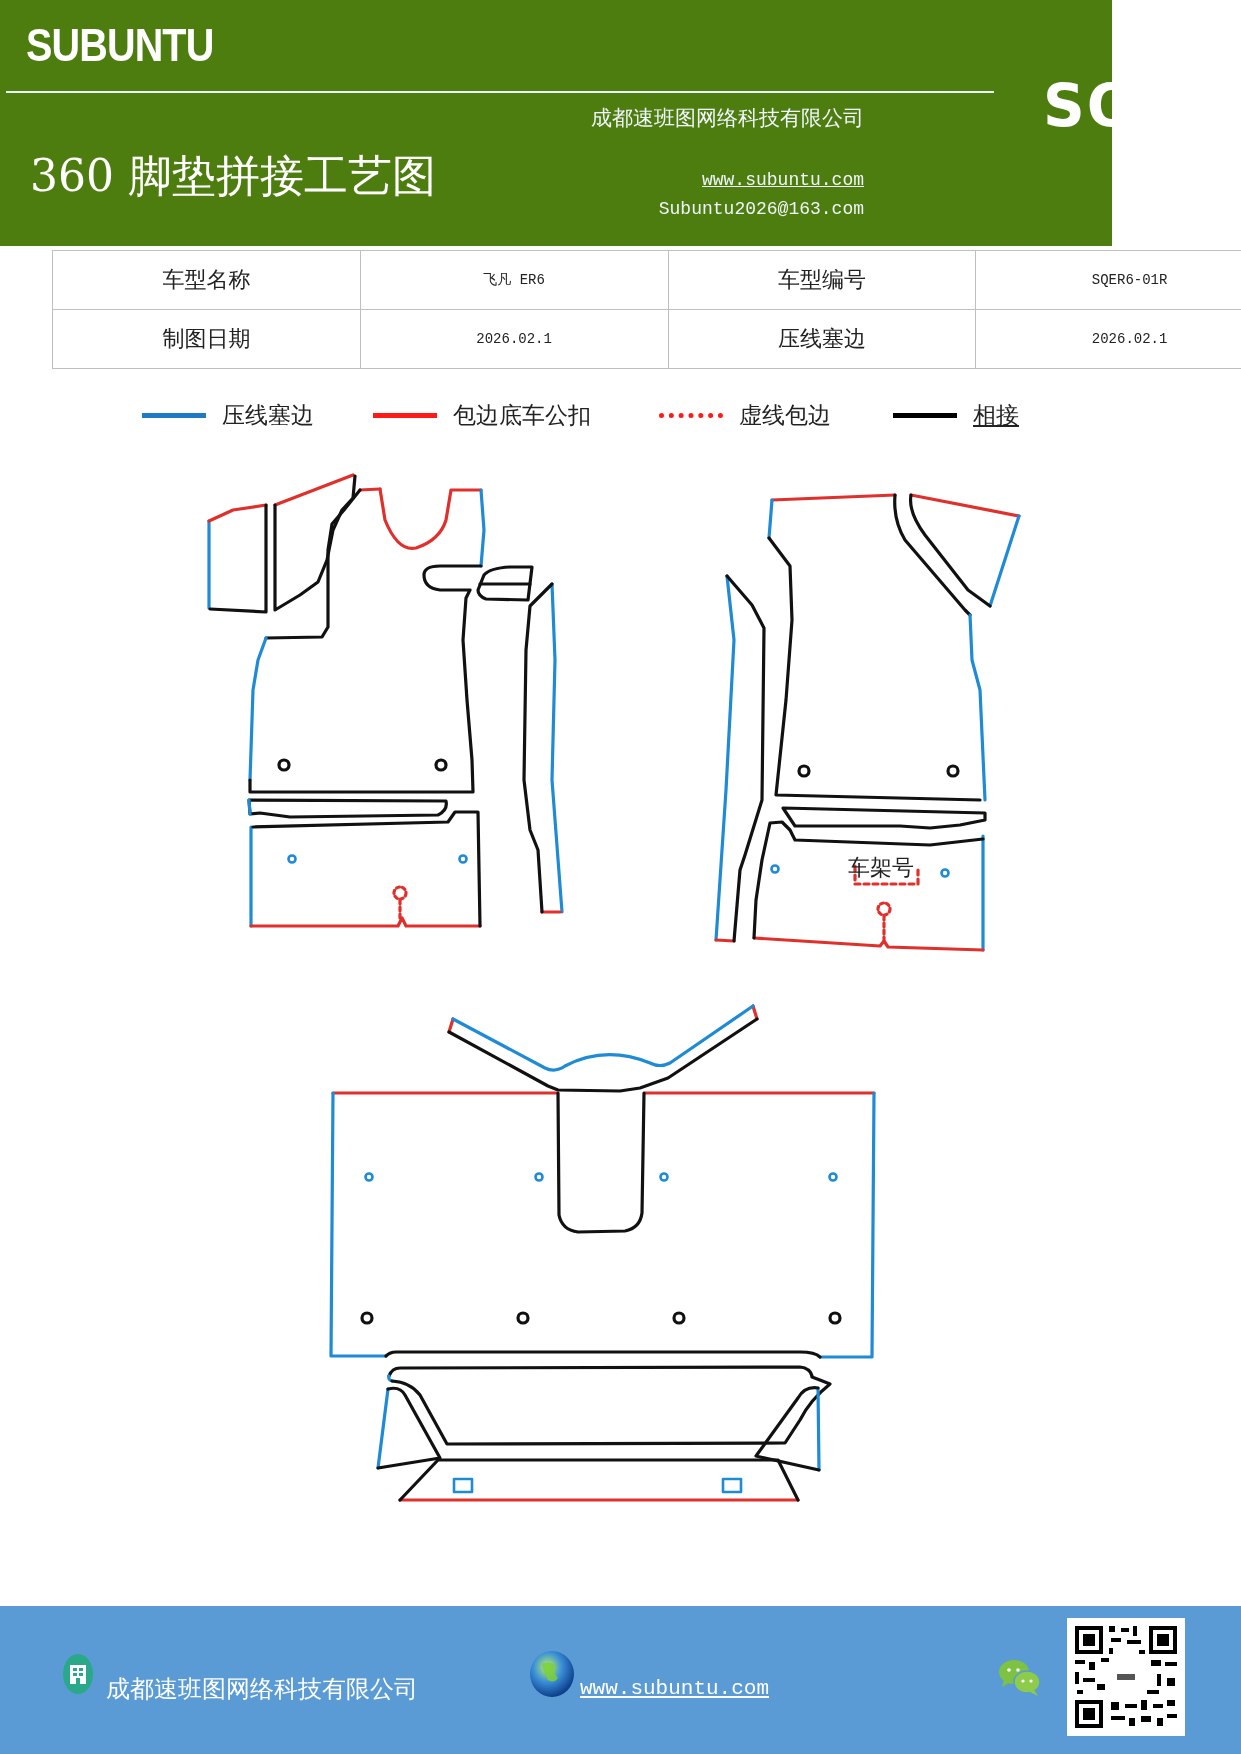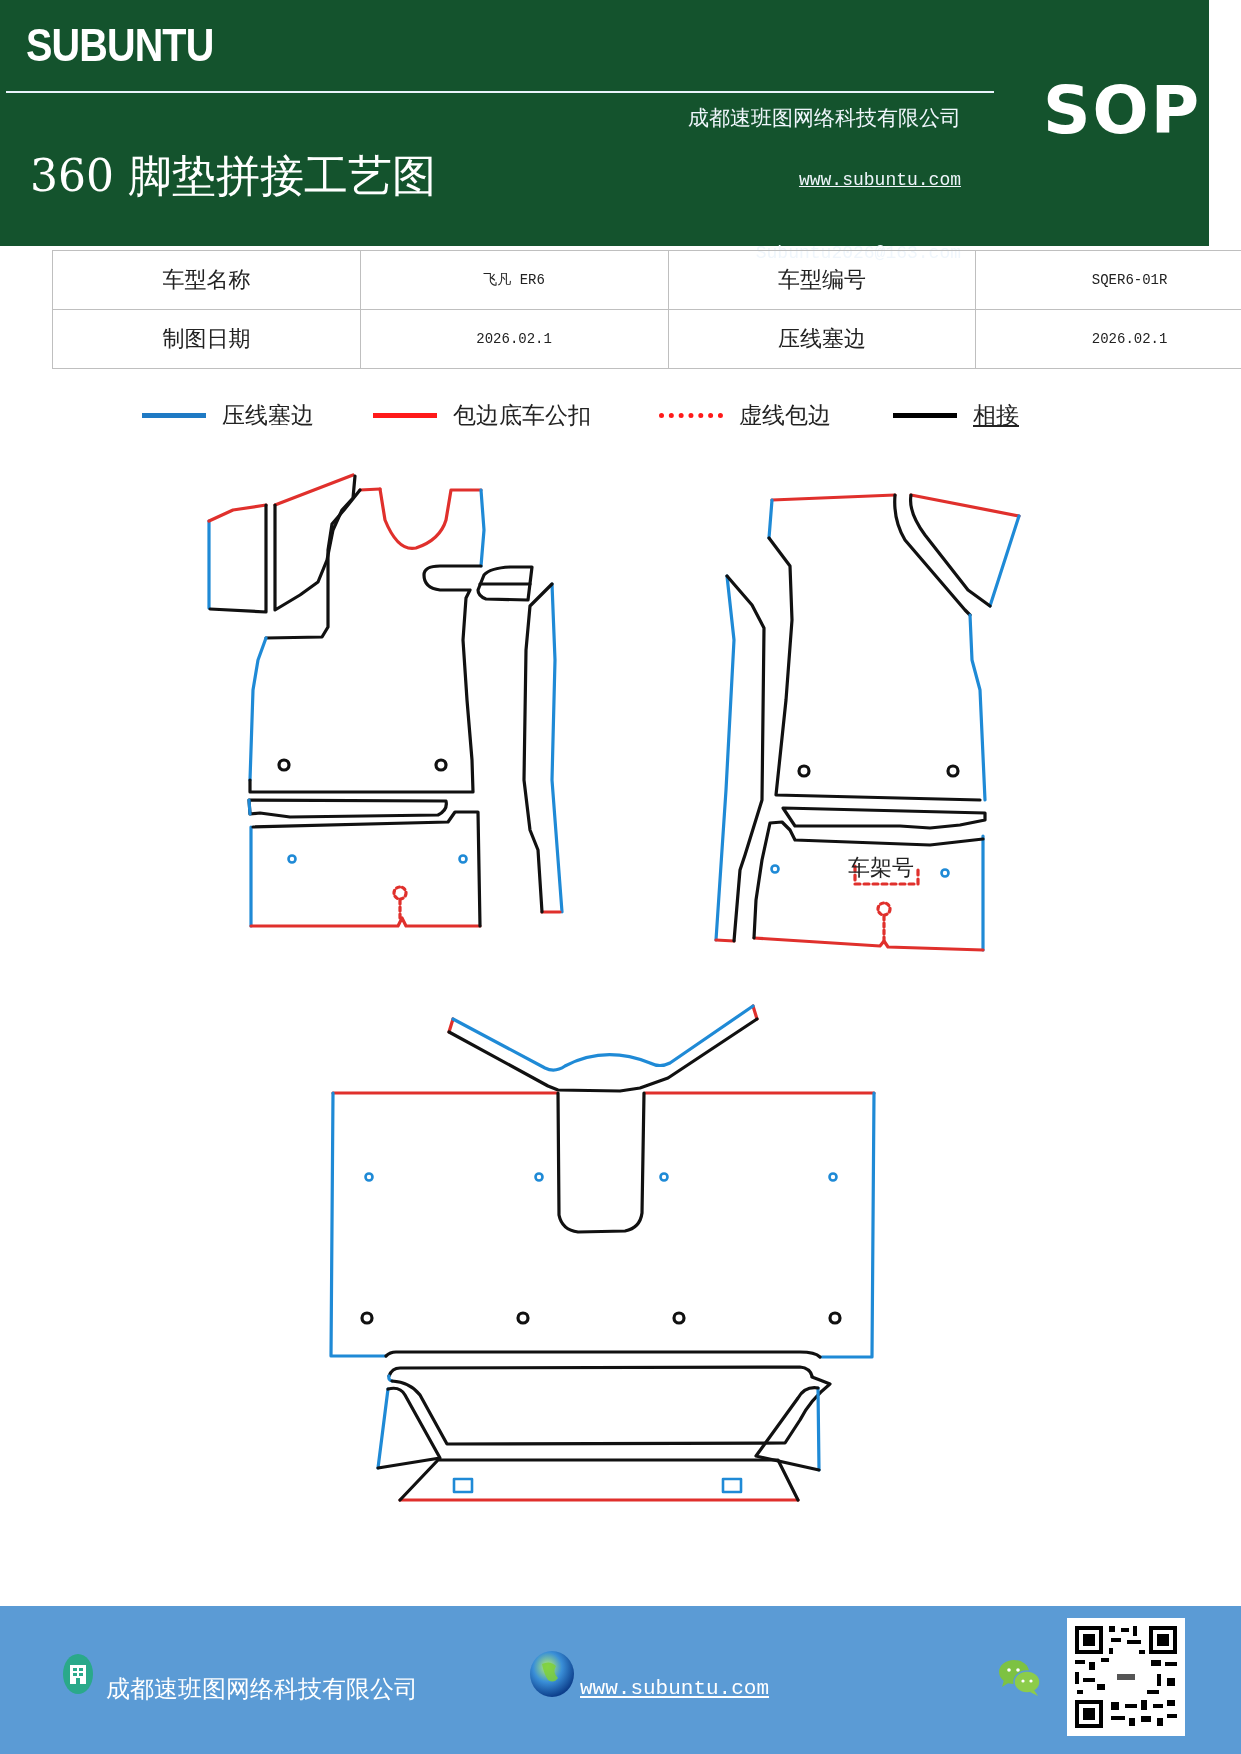--- a/index.html
+++ b/index.html
@@ -1,24 +1,24 @@
 <!DOCTYPE html>
 <html><head>
 <meta charset="utf-8">
 <style>
   html, body { margin: 0; padding: 0; }
   body { width: 1241px; height: 1754px; position: relative; background: #ffffff; font-family: "DejaVu Serif", serif; overflow: hidden; }
-  .header { position: absolute; left: 0; top: 0; width: 1209px; height: 246px; background: #14532d; }
+  .header { position: absolute; left: 0; top: 0; width: 1112px; height: 246px; background: #4d7c0f; }
   .brand { position: absolute; left: 26px; top: 18px; color: #fff; font-family: "Liberation Sans", sans-serif; font-weight: bold; font-size: 46px; letter-spacing: -1px; transform: scaleX(0.86); transform-origin: left top; }
   .hline { position: absolute; left: 6px; top: 91px; width: 988px; height: 2px; background: #eaf2fb; }
   .doc-title { position: absolute; left: 30px; top: 147px; color: #fff; font-size: 44px; font-family: "DejaVu Serif", serif; }
   .company { position: absolute; right: 248px; top: 104px; color: #f0f6fc; font-size: 21px; }
   .website { position: absolute; right: 248px; top: 170px; color: #f0f6fc; font-size: 18px; font-family: "Liberation Mono", monospace; text-decoration: underline; }
-  .email { position: absolute; right: 248px; top: 199px; color: #f0f6fc; font-size: 18px; font-family: "Liberation Mono", monospace; margin-top: 44px; }
-  .sop { position: absolute; left: 1043px; top: 72px; color: #fff; font-family: "DejaVu Sans", sans-serif; font-weight: bold; font-size: 66px; letter-spacing: 2px; }
+  .email { position: absolute; right: 248px; top: 199px; color: #f0f6fc; font-size: 18px; font-family: "Liberation Mono", monospace; }
+  .sop { position: absolute; left: 1043px; top: 72px; color: #fff; font-family: "DejaVu Sans", sans-serif; font-weight: bold; font-size: 58px; letter-spacing: 2px; }
   .info-table { position: absolute; left: 4px; top: 250px; width: 1232px; border-collapse: collapse; margin-left: 48px; }
   .info-table td { border: 1px solid #bfbfbf; height: 56px; text-align: center; font-size: 22px; color: #222; width: 25%; }
   .info-table td.val { font-family: Liberation Mono, monospace; font-size: 14px; }
   .legend { position: absolute; top: 400px; left: 0; width: 1241px; height: 40px; padding-left: 16px; }
   .lg { position: absolute; top: 0; display: flex; align-items: center; font-size: 23px; color: #222; }
   .swatch { width: 64px; height: 5px; margin-right: 16px; }
   .swatch.dashed { height: 0; border-top: 5px dotted #ff1a1a; background: none; }
   .drawing { position: absolute; left: 0; top: 440px; }
   .footer { position: absolute; left: 0; top: 1606px; width: 1241px; height: 148px; background: #5b9bd5; }
   .ft-company { position: absolute; left: 106px; top: 67px; color: #fff; font-size: 24px; }

